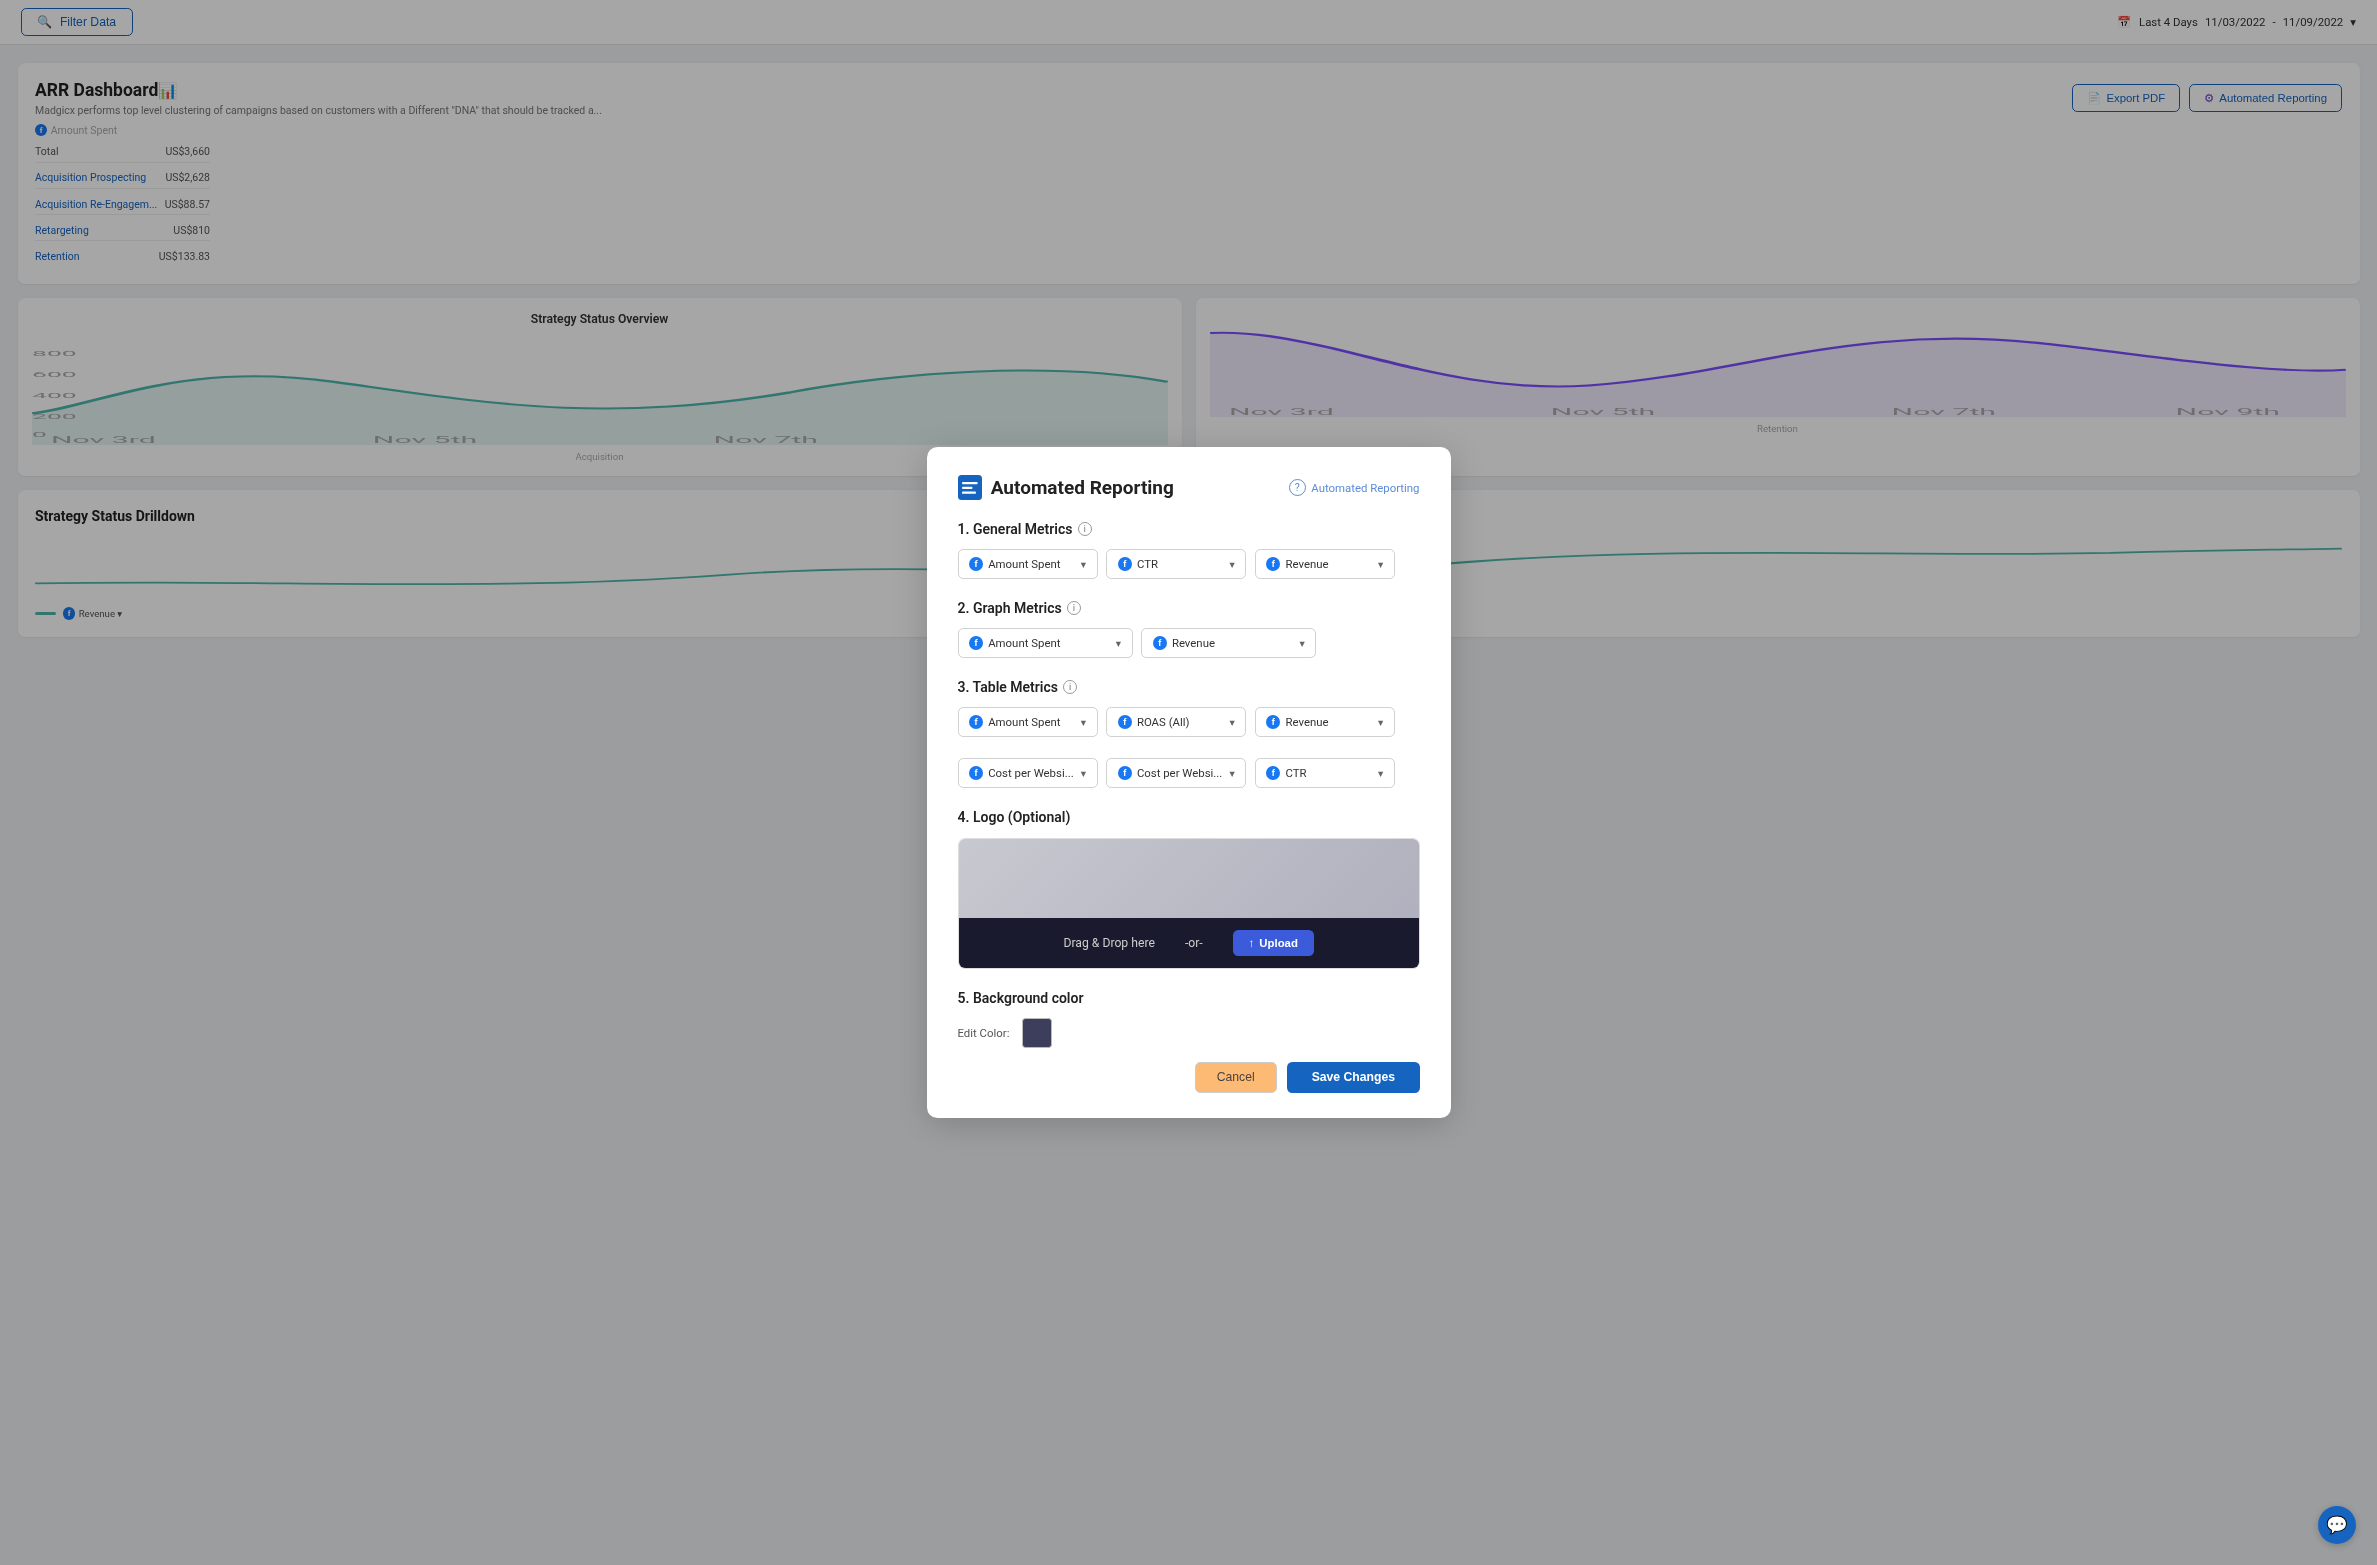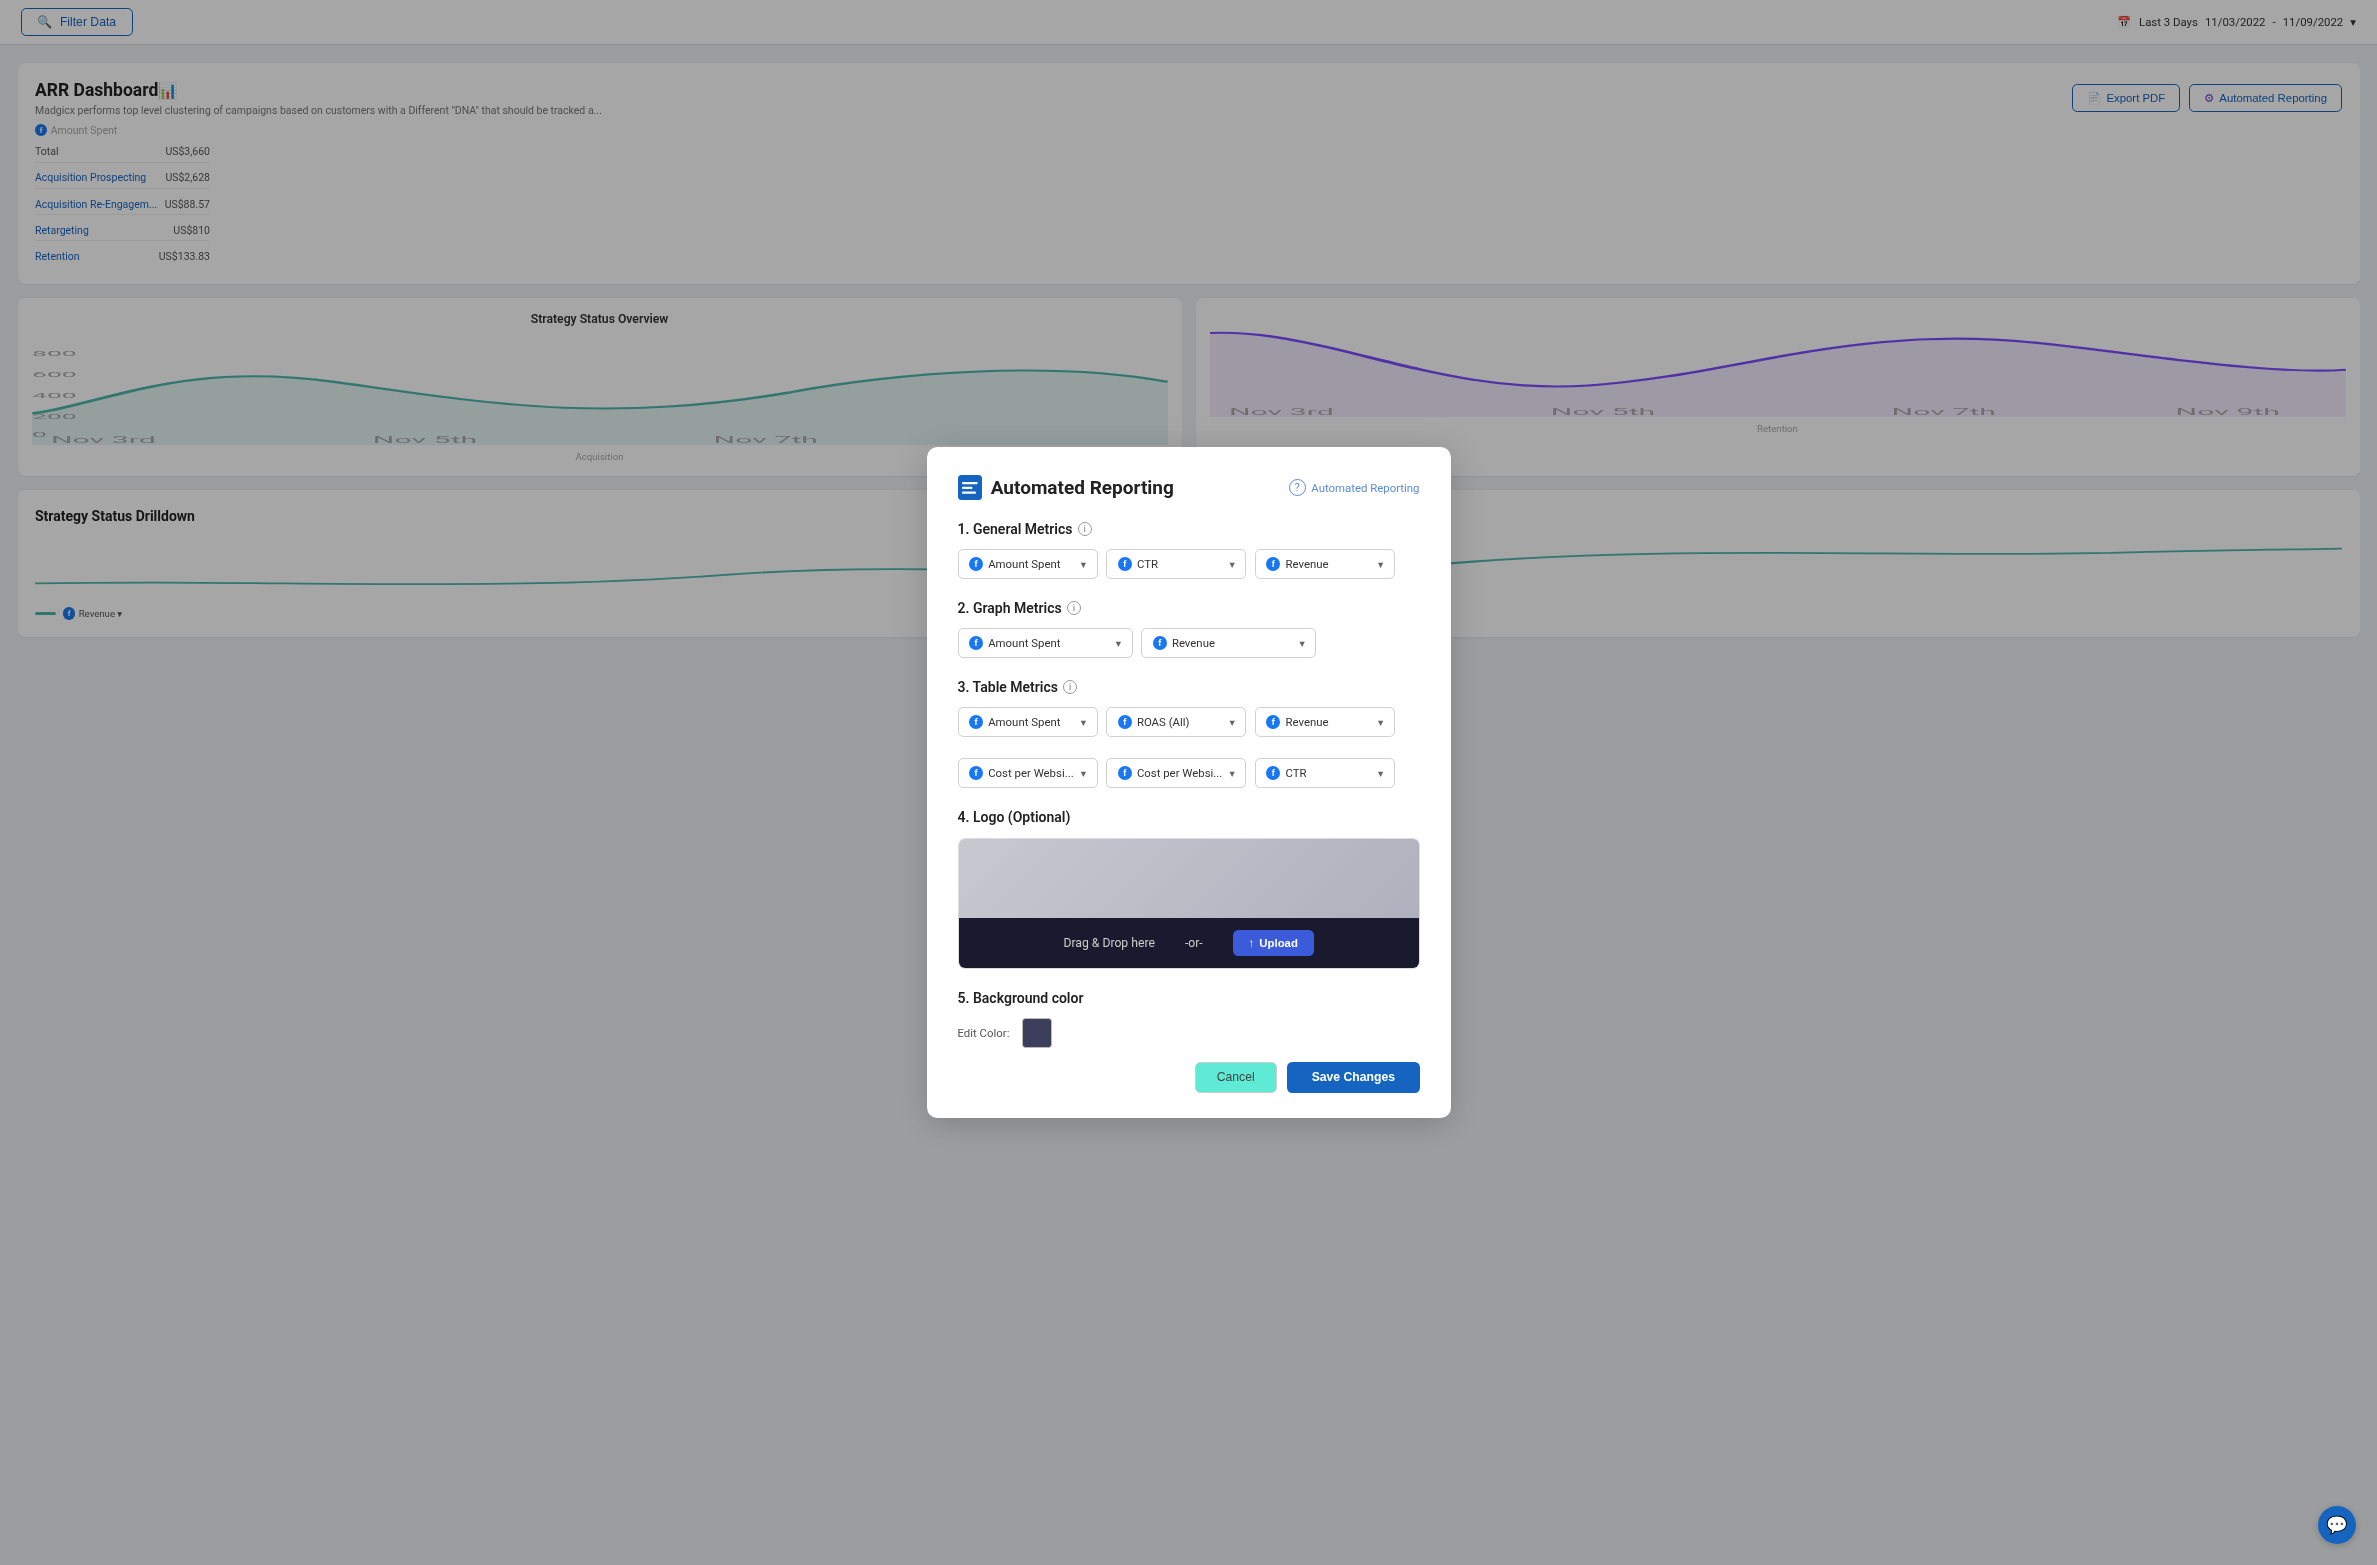--- a/index.html
+++ b/index.html
@@ -298,21 +298,21 @@
 
     
     .modal-footer {
       display: flex;
       justify-content: flex-end;
       gap: 10.5px;
       padding-top: 3.5px;
     }
 
     .btn-cancel {
-      background: #5eead4;
+      background: #fdba74;
       border: 1.3px solid #ccc;
       border-radius: 5.2px;
       padding: 6px 21px;
       font-size: 12.2px;
       color: #444;
       cursor: pointer;
     }
 
     .btn-save {
       background: #1565c0;
@@ -373,21 +373,21 @@
 </head>
 <body>
 
 <div class="top-bar">
   <button class="filter-btn">
     <span>🔍</span>
     <span>Filter Data</span>
   </button>
   <div class="date-range">
     <span>📅</span>
-    <span>Last 3 Days</span>
+    <span>Last 4 Days</span>
     <span>11/03/2022</span>
     <span>-</span>
     <span>11/09/2022</span>
     <span>▾</span>
   </div>
 </div>
 
 <div class="dashboard">
   <div class="dashboard-card">
     <div style="display:flex; align-items:center; justify-content:space-between; margin-bottom:7px;">

